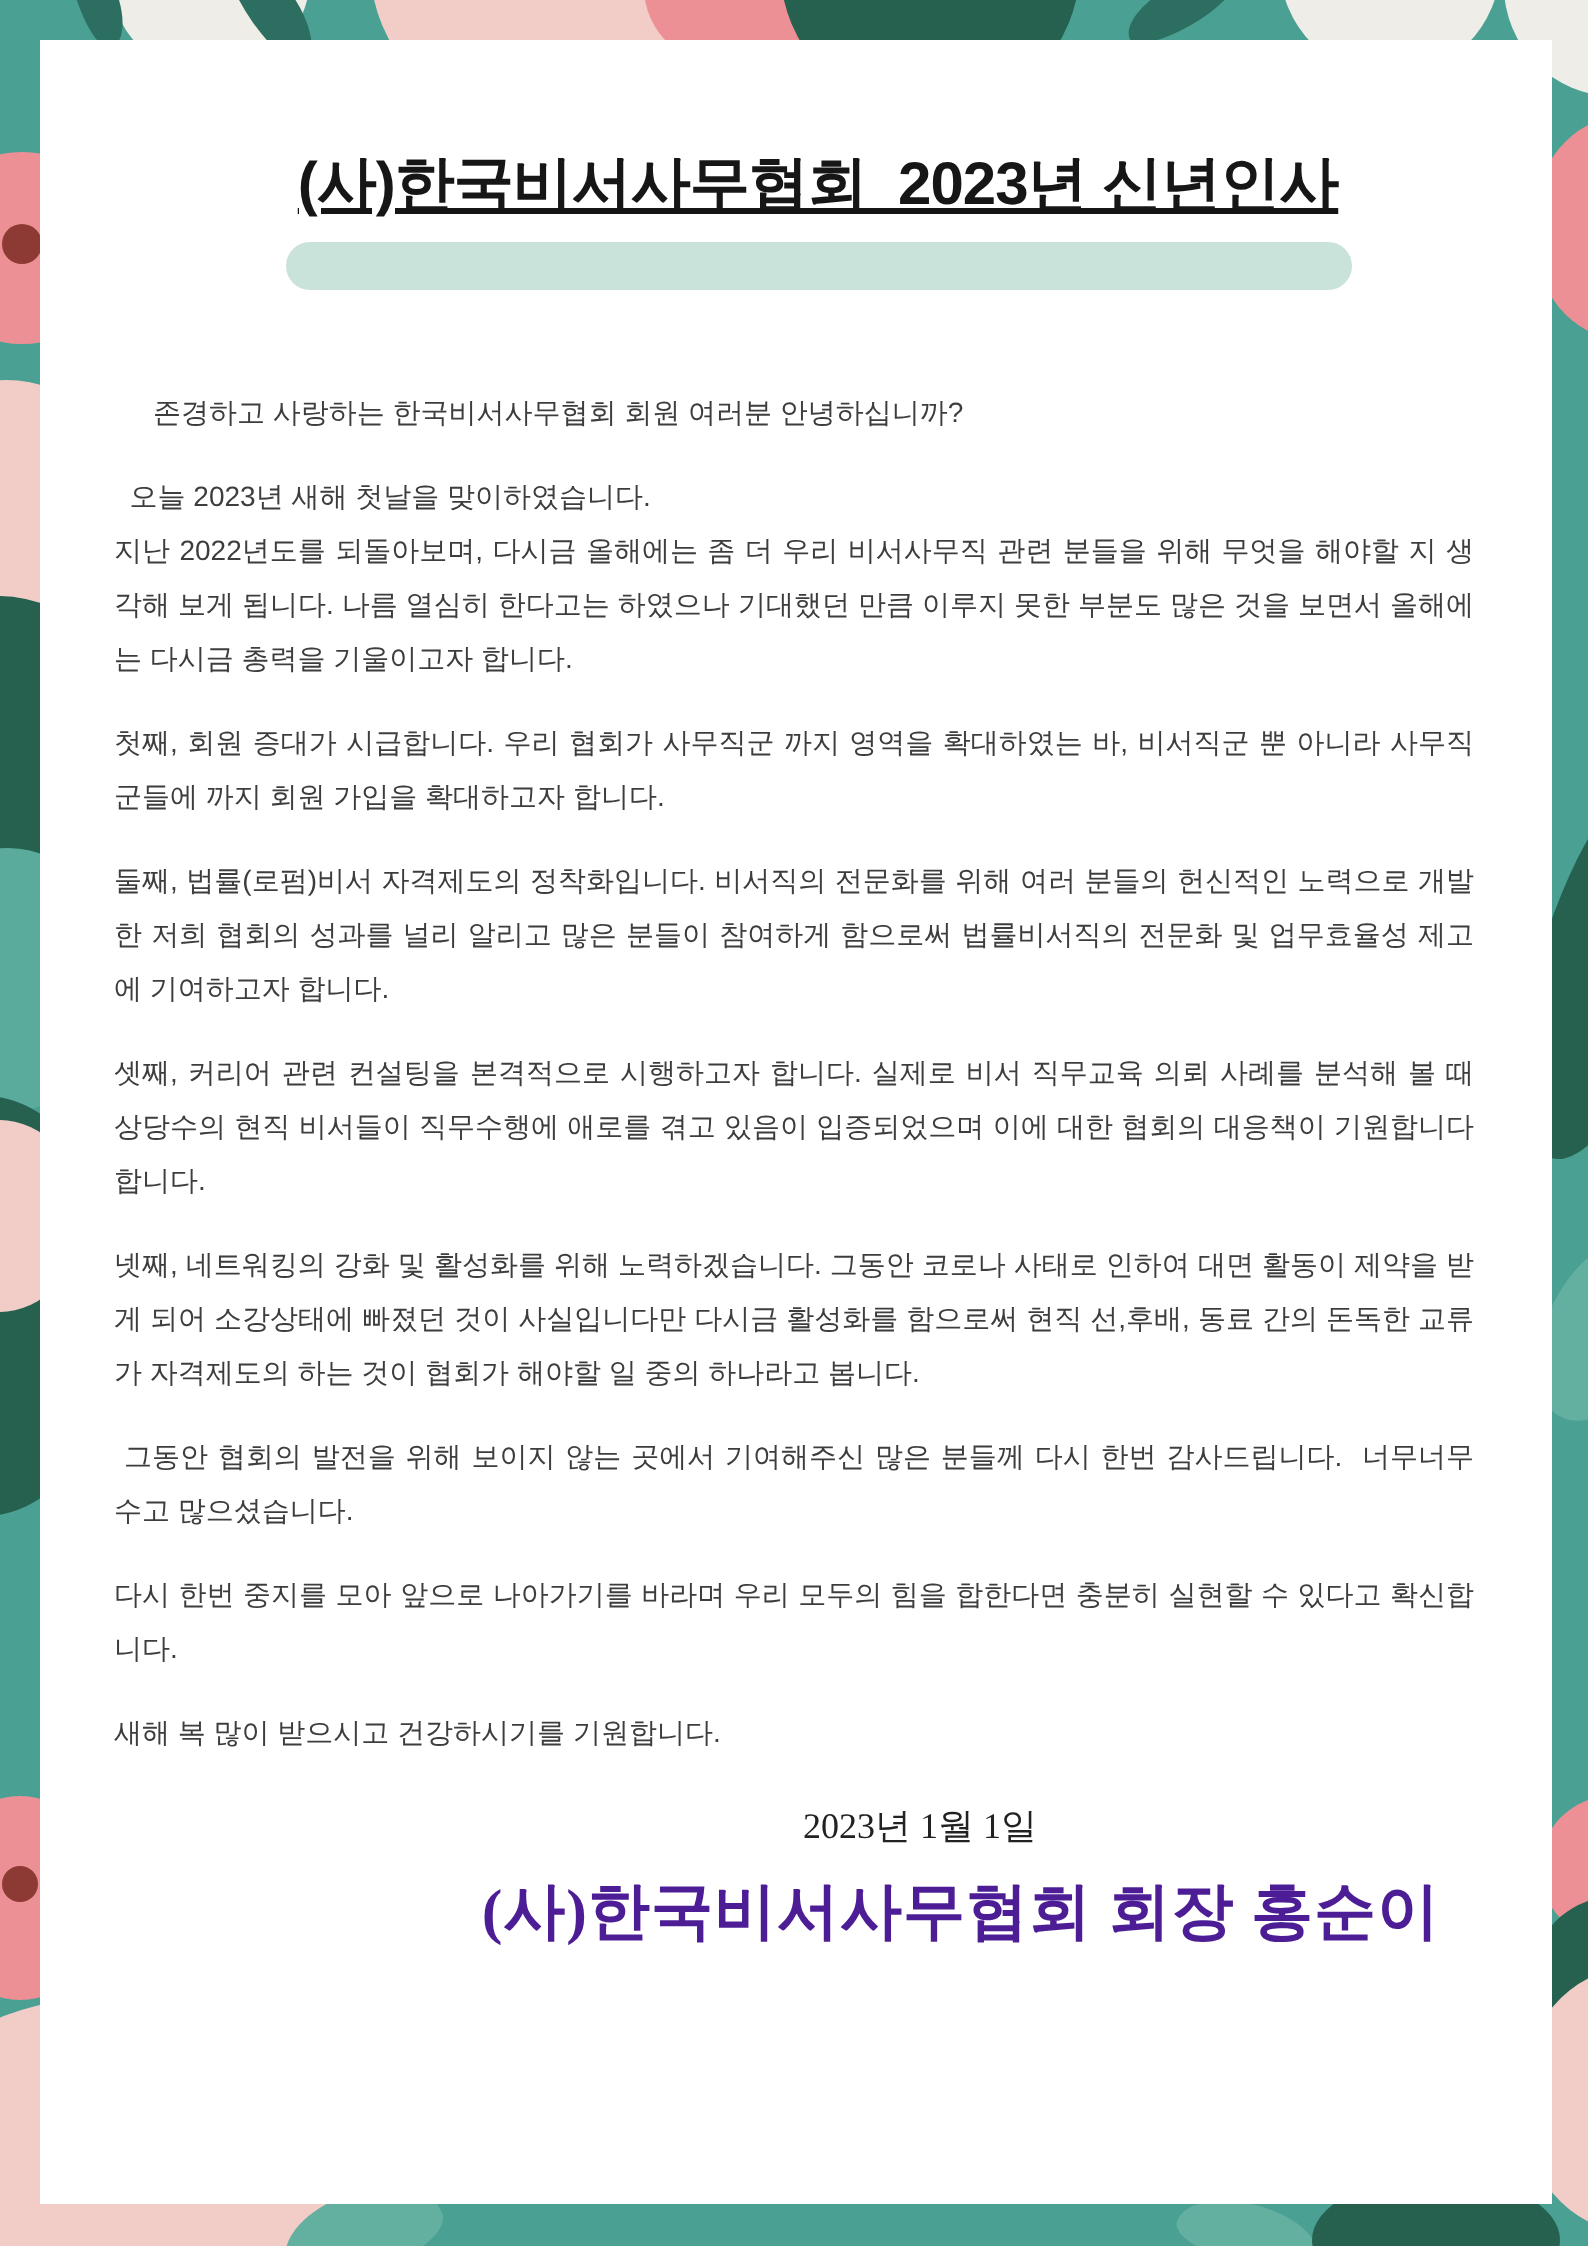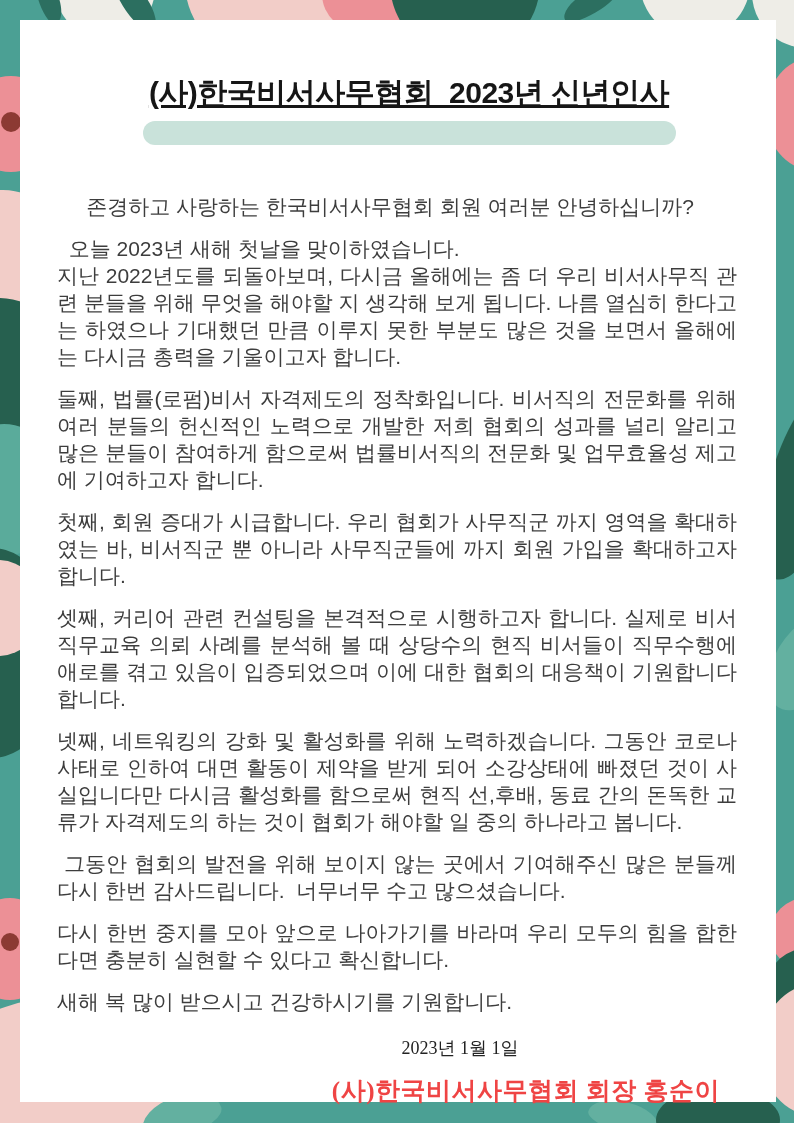--- a/index.html
+++ b/index.html
@@ -35,21 +35,21 @@
   .title-bar{
     position:relative;left:11px;
     width:533px;height:24px;
     margin:9px auto 0 auto;
     background:#C9E2DA;
     border-radius:12px;
   }
   .body{
     margin-top:48px;
     padding:0 39px 0 37px;
-    font-size:21px;
+    font-size:14px;
     line-height:27px;
     color:#3D3D3D;
     text-align:justify;
     word-break:break-all;
   }
   .body p{margin:0;}
   .body p.gap{margin-top:15px;}
   .date-line{
     position:relative;left:62px;
     margin-top:20px;
@@ -57,23 +57,23 @@
     font-family:"Liberation Serif",serif;
     font-size:18px;line-height:27px;
     color:#222222;
   }
   .signature-line{
     margin-top:12px;
     padding-right:56px;
     text-align:right;
     font-family:"Liberation Serif",serif;
     font-weight:700;
-    font-size:25px;line-height:34px;
+    font-size:31px;line-height:34px;
     letter-spacing:0.5px;
-    color:#ef4444;
+    color:#4c1d95;
     white-space:nowrap;
   }
 </style>
 </head>
 <body>
 
 <div class="page">
 
   <div class="decor">
 
@@ -112,22 +112,22 @@
 
   <div class="card">
 
     <div class="title">(사)한국비서사무협회&nbsp; 2023년 신년인사</div>
     <div class="title-bar"></div>
 
     <div class="body">
       <p>&nbsp;&nbsp;&nbsp;&nbsp;&nbsp;존경하고 사랑하는 한국비서사무협회 회원 여러분 안녕하십니까?</p>
       <p class="gap">&nbsp;&nbsp;오늘 2023년 새해 첫날을 맞이하였습니다.</p>
       <p>지난 2022년도를 되돌아보며, 다시금 올해에는 좀 더 우리 비서사무직 관련 분들을 위해 무엇을 해야할 지 생각해 보게 됩니다. 나름 열심히 한다고는 하였으나 기대했던 만큼 이루지 못한 부분도 많은 것을 보면서 올해에는 다시금 총력을 기울이고자 합니다.</p>
+      <p class="gap">첫째, 회원 증대가 시급합니다. 우리 협회가 사무직군 까지 영역을 확대하였는 바, 비서직군 뿐 아니라 사무직군들에 까지 회원 가입을 확대하고자 합니다.</p>
       <p class="gap">둘째, 법률(로펌)비서 자격제도의 정착화입니다. 비서직의 전문화를 위해 여러 분들의 헌신적인 노력으로 개발한 저희 협회의 성과를 널리 알리고 많은 분들이 참여하게 함으로써 법률비서직의 전문화 및 업무효율성 제고에 기여하고자 합니다.</p>
-      <p class="gap">첫째, 회원 증대가 시급합니다. 우리 협회가 사무직군 까지 영역을 확대하였는 바, 비서직군 뿐 아니라 사무직군들에 까지 회원 가입을 확대하고자 합니다.</p>
       <p class="gap">셋째, 커리어 관련 컨설팅을 본격적으로 시행하고자 합니다. 실제로 비서 직무교육 의뢰 사례를 분석해 볼 때 상당수의 현직 비서들이 직무수행에 애로를 겪고 있음이 입증되었으며 이에 대한 협회의 대응책이 기원합니다 합니다.</p>
       <p class="gap">넷째, 네트워킹의 강화 및 활성화를 위해 노력하겠습니다. 그동안 코로나 사태로 인하여 대면 활동이 제약을 받게 되어 소강상태에 빠졌던 것이 사실입니다만 다시금 활성화를 함으로써 현직 선,후배, 동료 간의 돈독한 교류가 자격제도의 하는 것이 협회가 해야할 일 중의 하나라고 봅니다.</p>
       <p class="gap">&nbsp;그동안 협회의 발전을 위해 보이지 않는 곳에서 기여해주신 많은 분들께 다시 한번 감사드립니다.&nbsp; 너무너무 수고 많으셨습니다.</p>
       <p class="gap">다시 한번 중지를 모아 앞으로 나아가기를 바라며 우리 모두의 힘을 합한다면 충분히 실현할 수 있다고 확신합니다.</p>
       <p class="gap">새해 복 많이 받으시고 건강하시기를 기원합니다.</p>
     </div>
 
     <div class="date-line">2023년 1월 1일</div>
     <div class="signature-line">(사)한국비서사무협회 회장 홍순이</div>
 

